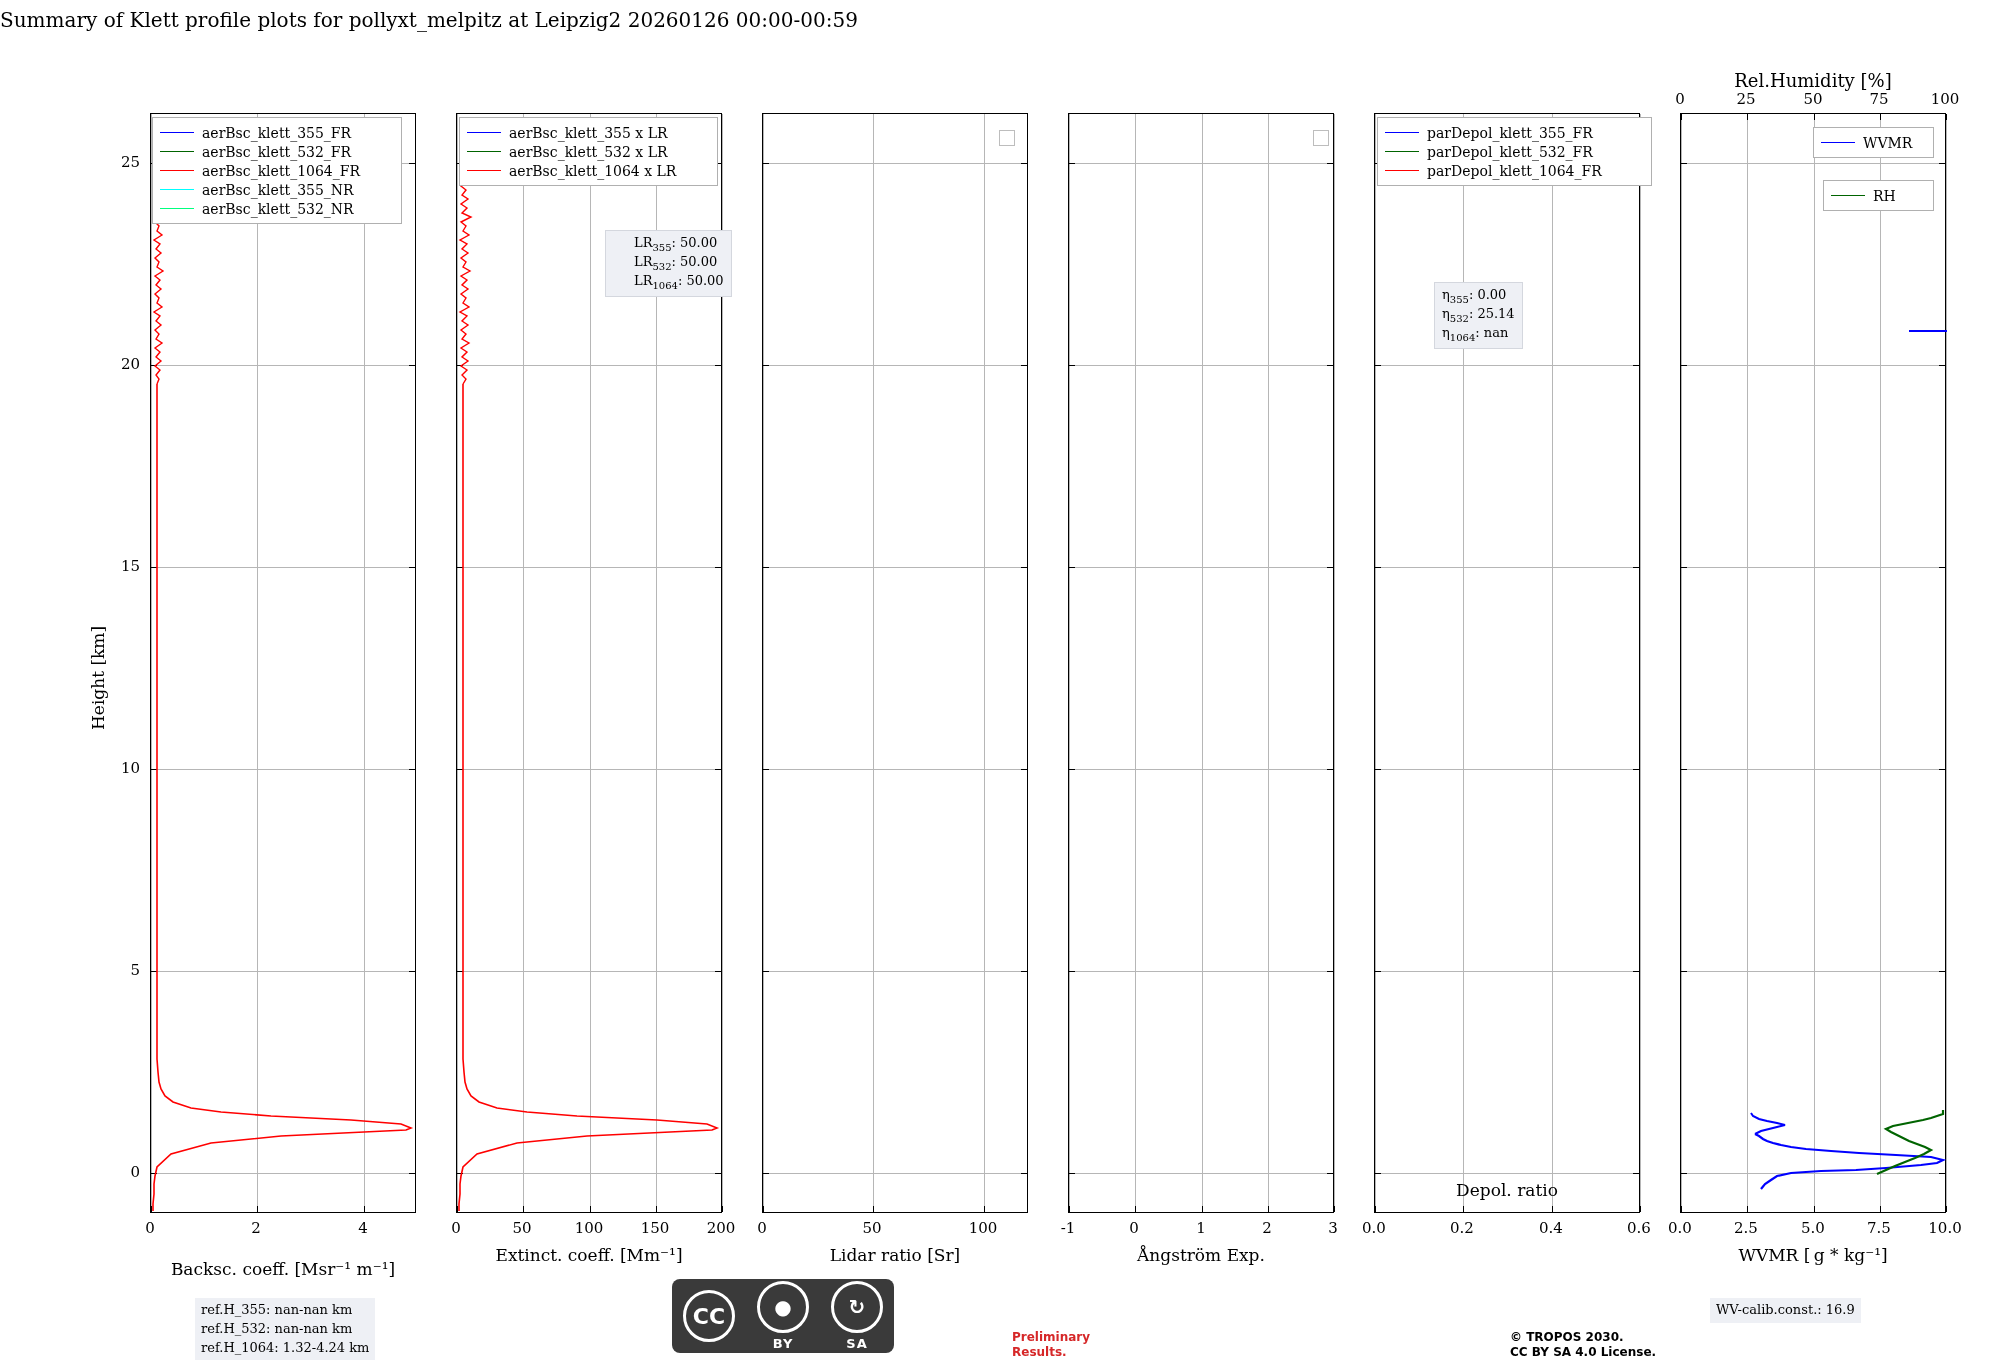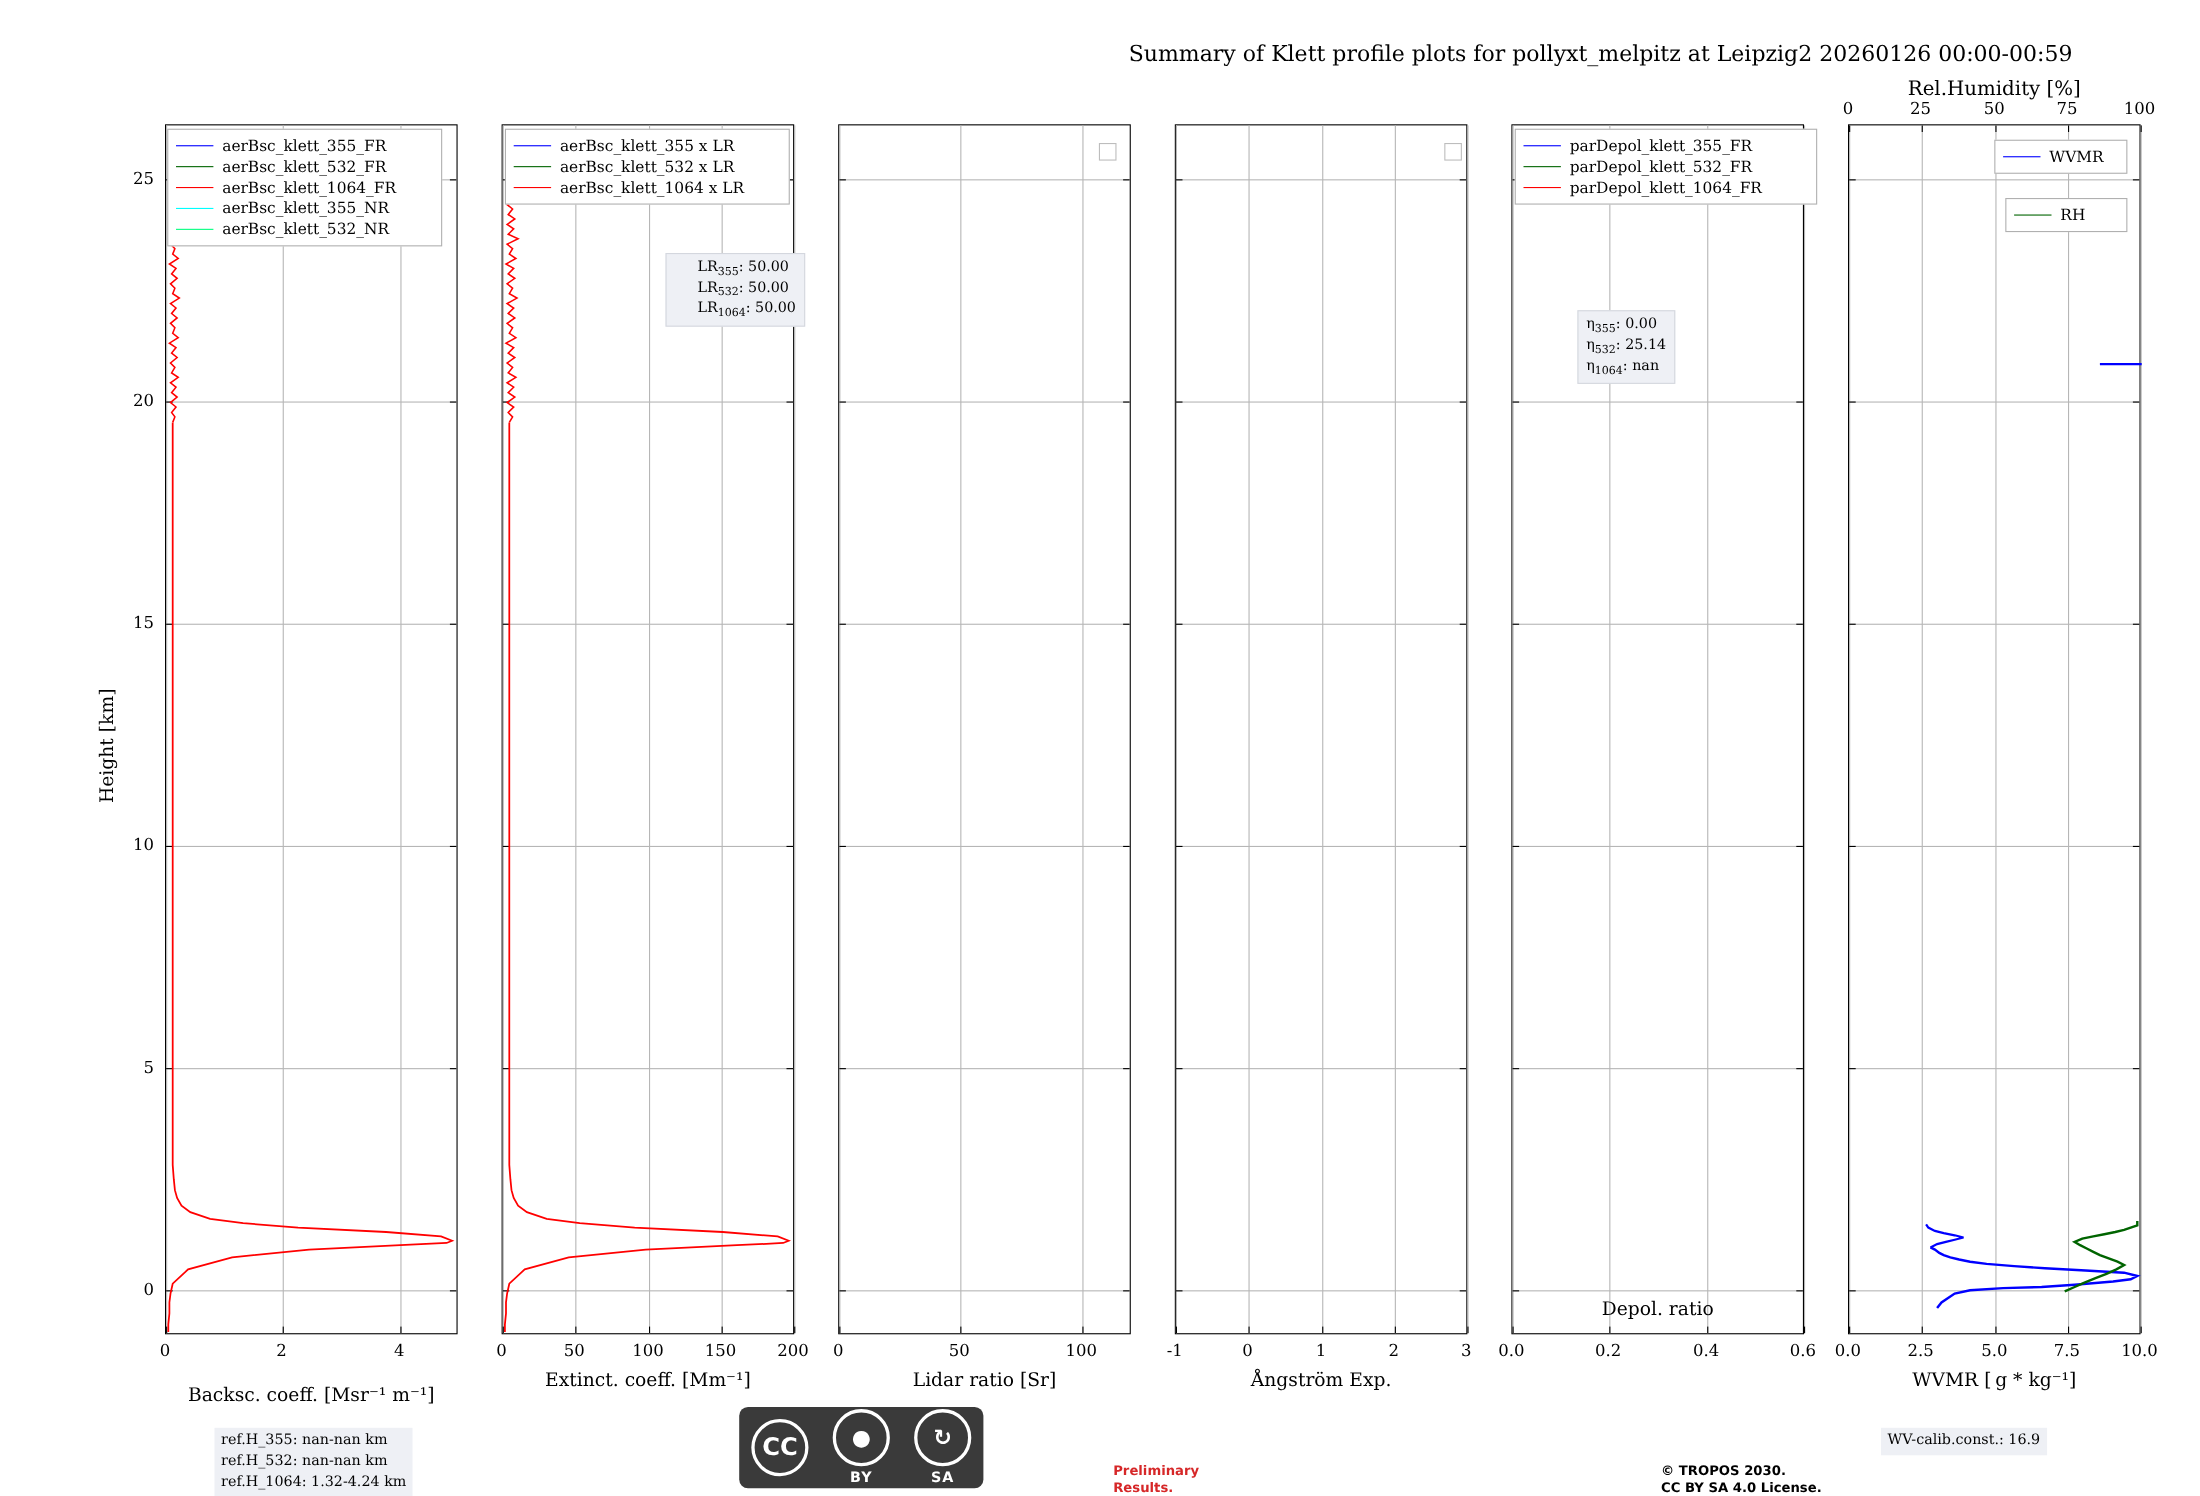--- a/index.html
+++ b/index.html
@@ -10,24 +10,24 @@
   body {
     width: 2000px;
     height: 1360px;
     position: relative;
     font-family: "DejaVu Serif", serif;
     color: #000000;
     overflow: hidden;
   }
   .title {
     position: absolute;
-    top: 36px;
+    top: 8px;
     left: 0;
     width: 1884px;
-    text-align: right;
+    text-align: left;
     font-size: 20px;
     font-family: "DejaVu Serif", serif;
     color: #000;
   }
   .panel {
     position: absolute;
     box-sizing: border-box;
     border: 1.2px solid #000;
     background: #ffffff;
   }

